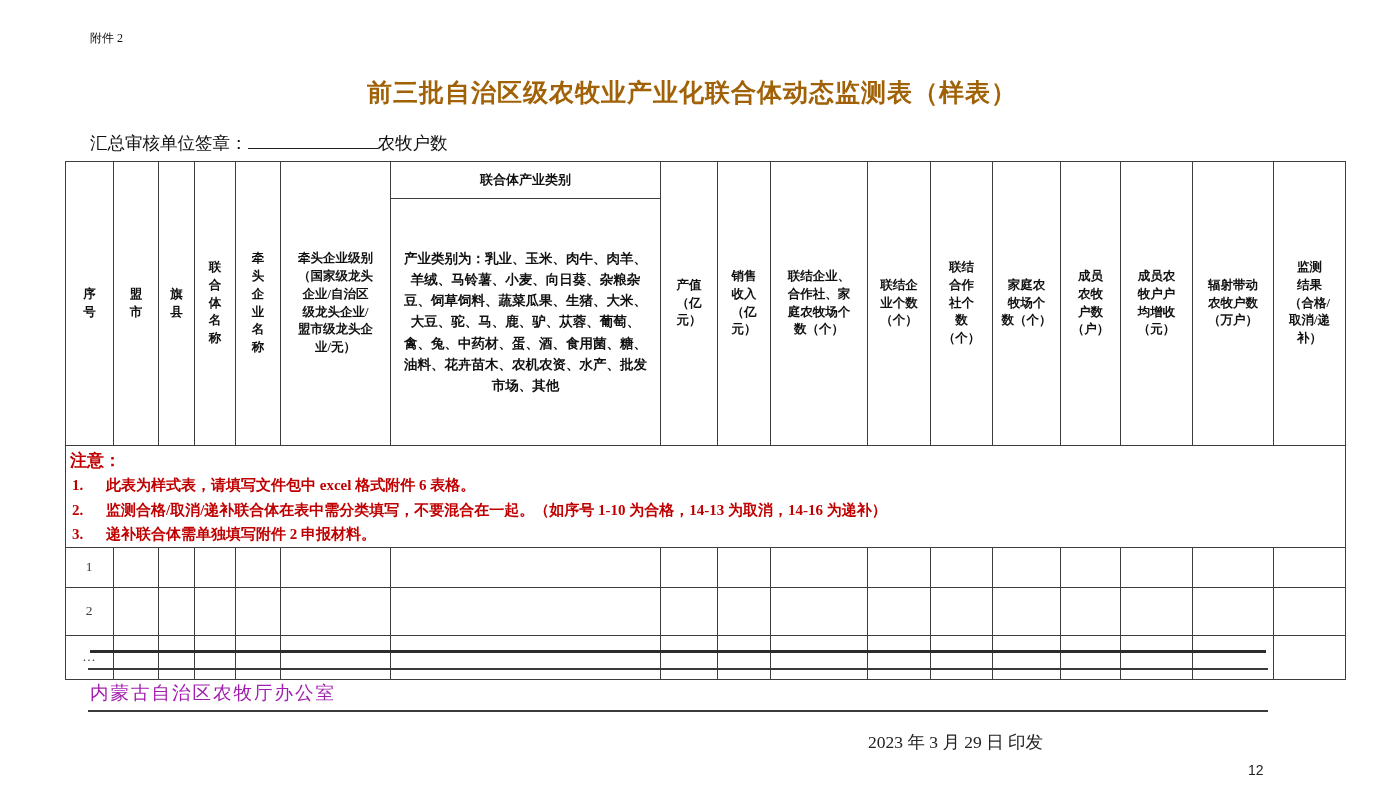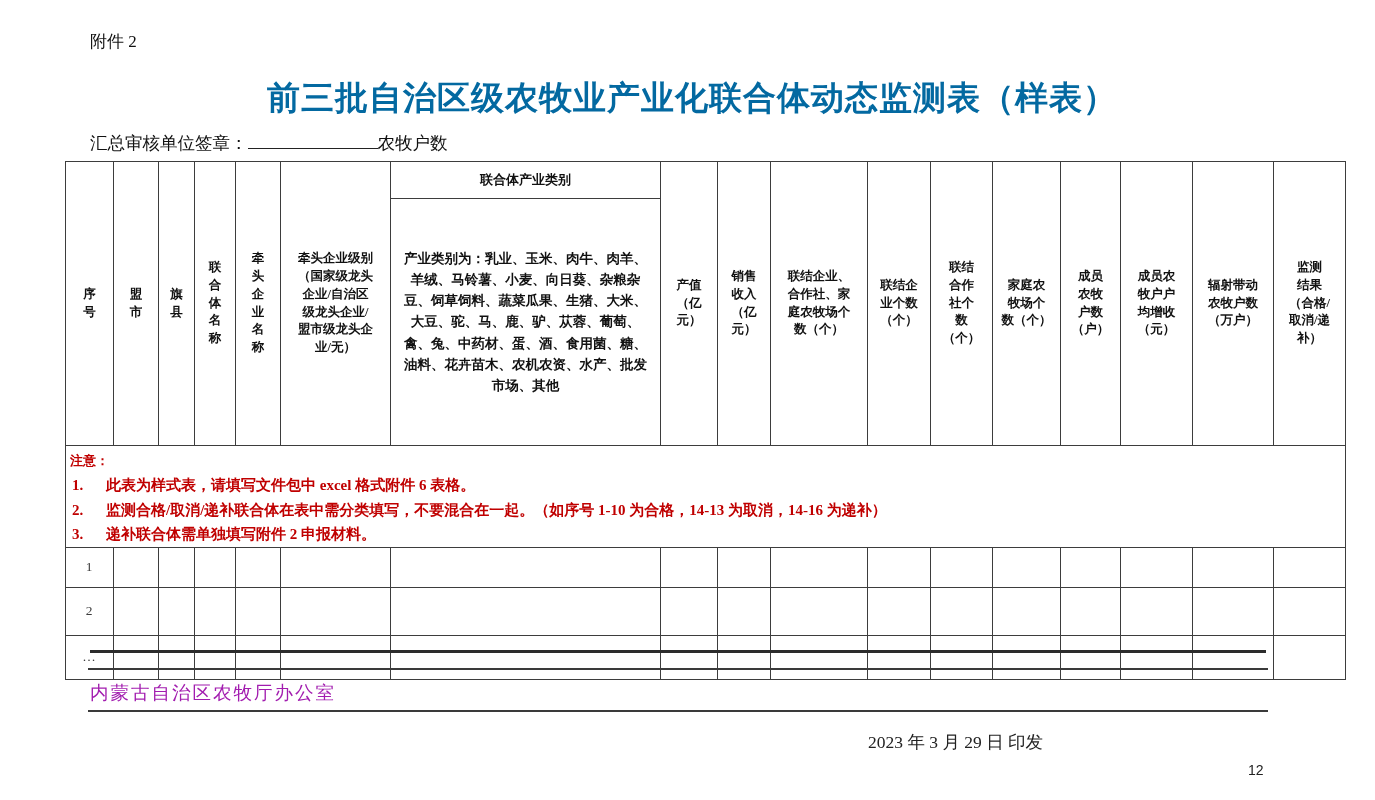--- a/index.html
+++ b/index.html
@@ -9,28 +9,28 @@
     font-family: "Liberation Serif", "DejaVu Serif", serif;
     color: #1a1a1a;
     position: relative;
     overflow: hidden;
   }
   .page { position: absolute; inset: 0; background: #ffffff; }
 
   .attachment {
     position: absolute; left: 90px; top: 30px;
     font-family: Liberation Serif, serif;
-    font-size: 17px; color: #111;
+    font-size: 12px; color: #111;
   }
   .title {
     position: absolute; left: 0; top: 76px; width: 1340px;
     text-align: center;
     font-family: "Liberation Sans", sans-serif;
-    font-weight: bold; font-size: 33px; letter-spacing: 1px;
-    color: #0369a1;
+    font-weight: bold; font-size: 25px; letter-spacing: 1px;
+    color: #a16207;
     padding-left: 44px;
   }
   .sig {
     position: absolute; left: 90px; top: 131px;
     font-size: 17.5px; color: #111;
   }
   .sig-underline {
     display: inline-block; width: 130px; height: 17px;
     border-bottom: 1.5px solid #222;
     vertical-align: baseline;
@@ -53,21 +53,21 @@
   }
   th.group { font-size: 13px; height: 37px; }
   th.longtext {
     font-size: 13.5px; line-height: 1.56; font-weight: bold;
     padding: 6px 9px; white-space: normal; height: 247px;
   }
   tr.notesrow td {
     height: 98px; vertical-align: top; text-align: left;
     padding: 3px 4px 0 4px;
   }
-  .note-line { font-weight: bold; font-size: 13px; line-height: 24px; }
+  .note-line { font-weight: bold; font-size: 17px; line-height: 24px; }
   .note-item { display: flex; font-weight: bold; font-size: 15px; line-height: 24.5px; }
   .note-num { width: 36px; flex: 0 0 36px; padding-left: 2px; }
   .note-text { flex: 1; }
   tr.r1 { height: 40px; } tr.r2 { height: 48px; } tr.r3 { height: 44px; }
   td.rowlabel { font-size: 13.5px; color: #3c3c3c; letter-spacing: 1px; }
 
   .table-shadow {
     position: absolute; left: 90px; top: 650px;
     width: 1176px; height: 3px; background: #2c2c2c;
   }

